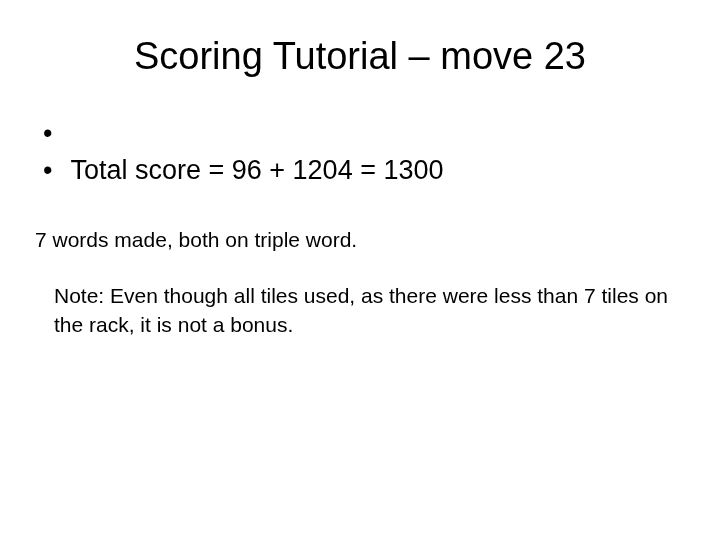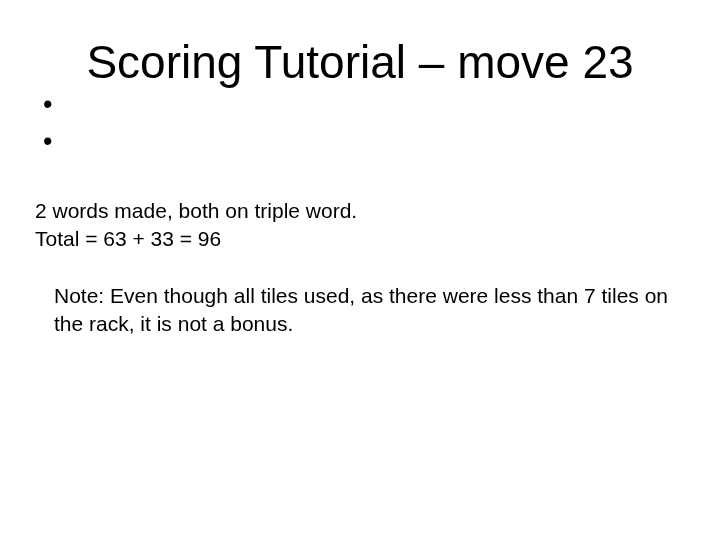--- a/index.html
+++ b/index.html
@@ -9,23 +9,24 @@
     }
     body {
       width: 720px;
       height: 540px;
       background: #ffffff;
       font-family: Arial, Helvetica, sans-serif;
       color: #000000;
       padding: 30px 30px 30px 30px;
     }
     .title {
-      font-size: 46px;
+      font-size: 38px;
       font-weight: normal;
       text-align: center;
+      margin-bottom: 40px;
       margin-top: 5px;
     }
     .bullets {
       font-size: 27px;
       margin-left: 5px;
       margin-bottom: 40px;
     }
     .bullet-row {
       display: flex;
       align-items: flex-start;
@@ -52,23 +53,23 @@
 <body>
 
 <h1 class="title">Scoring Tutorial – move 23</h1>
 
 <div class="bullets">
   <div class="bullet-row">
     <span class="bullet-dot">•</span>
   </div>
   <div class="bullet-row">
     <span class="bullet-dot">•</span>
+    <span>Total score = 96 + 1204 = 1300</span>
   </div>
 </div>
 
 <div class="detail">
-  <p>2 words made, both on triple word.</p>
-  <p>Total = 63 + 33 = 96</p>
+  <p>7 words made, both on triple word.</p>
 </div>
 
 <div class="detail note-block">
   <p>Note: Even though all tiles used, as there were less than 7 tiles on the rack, it is not a bonus.</p>
 </div>
 
 </body></html>

